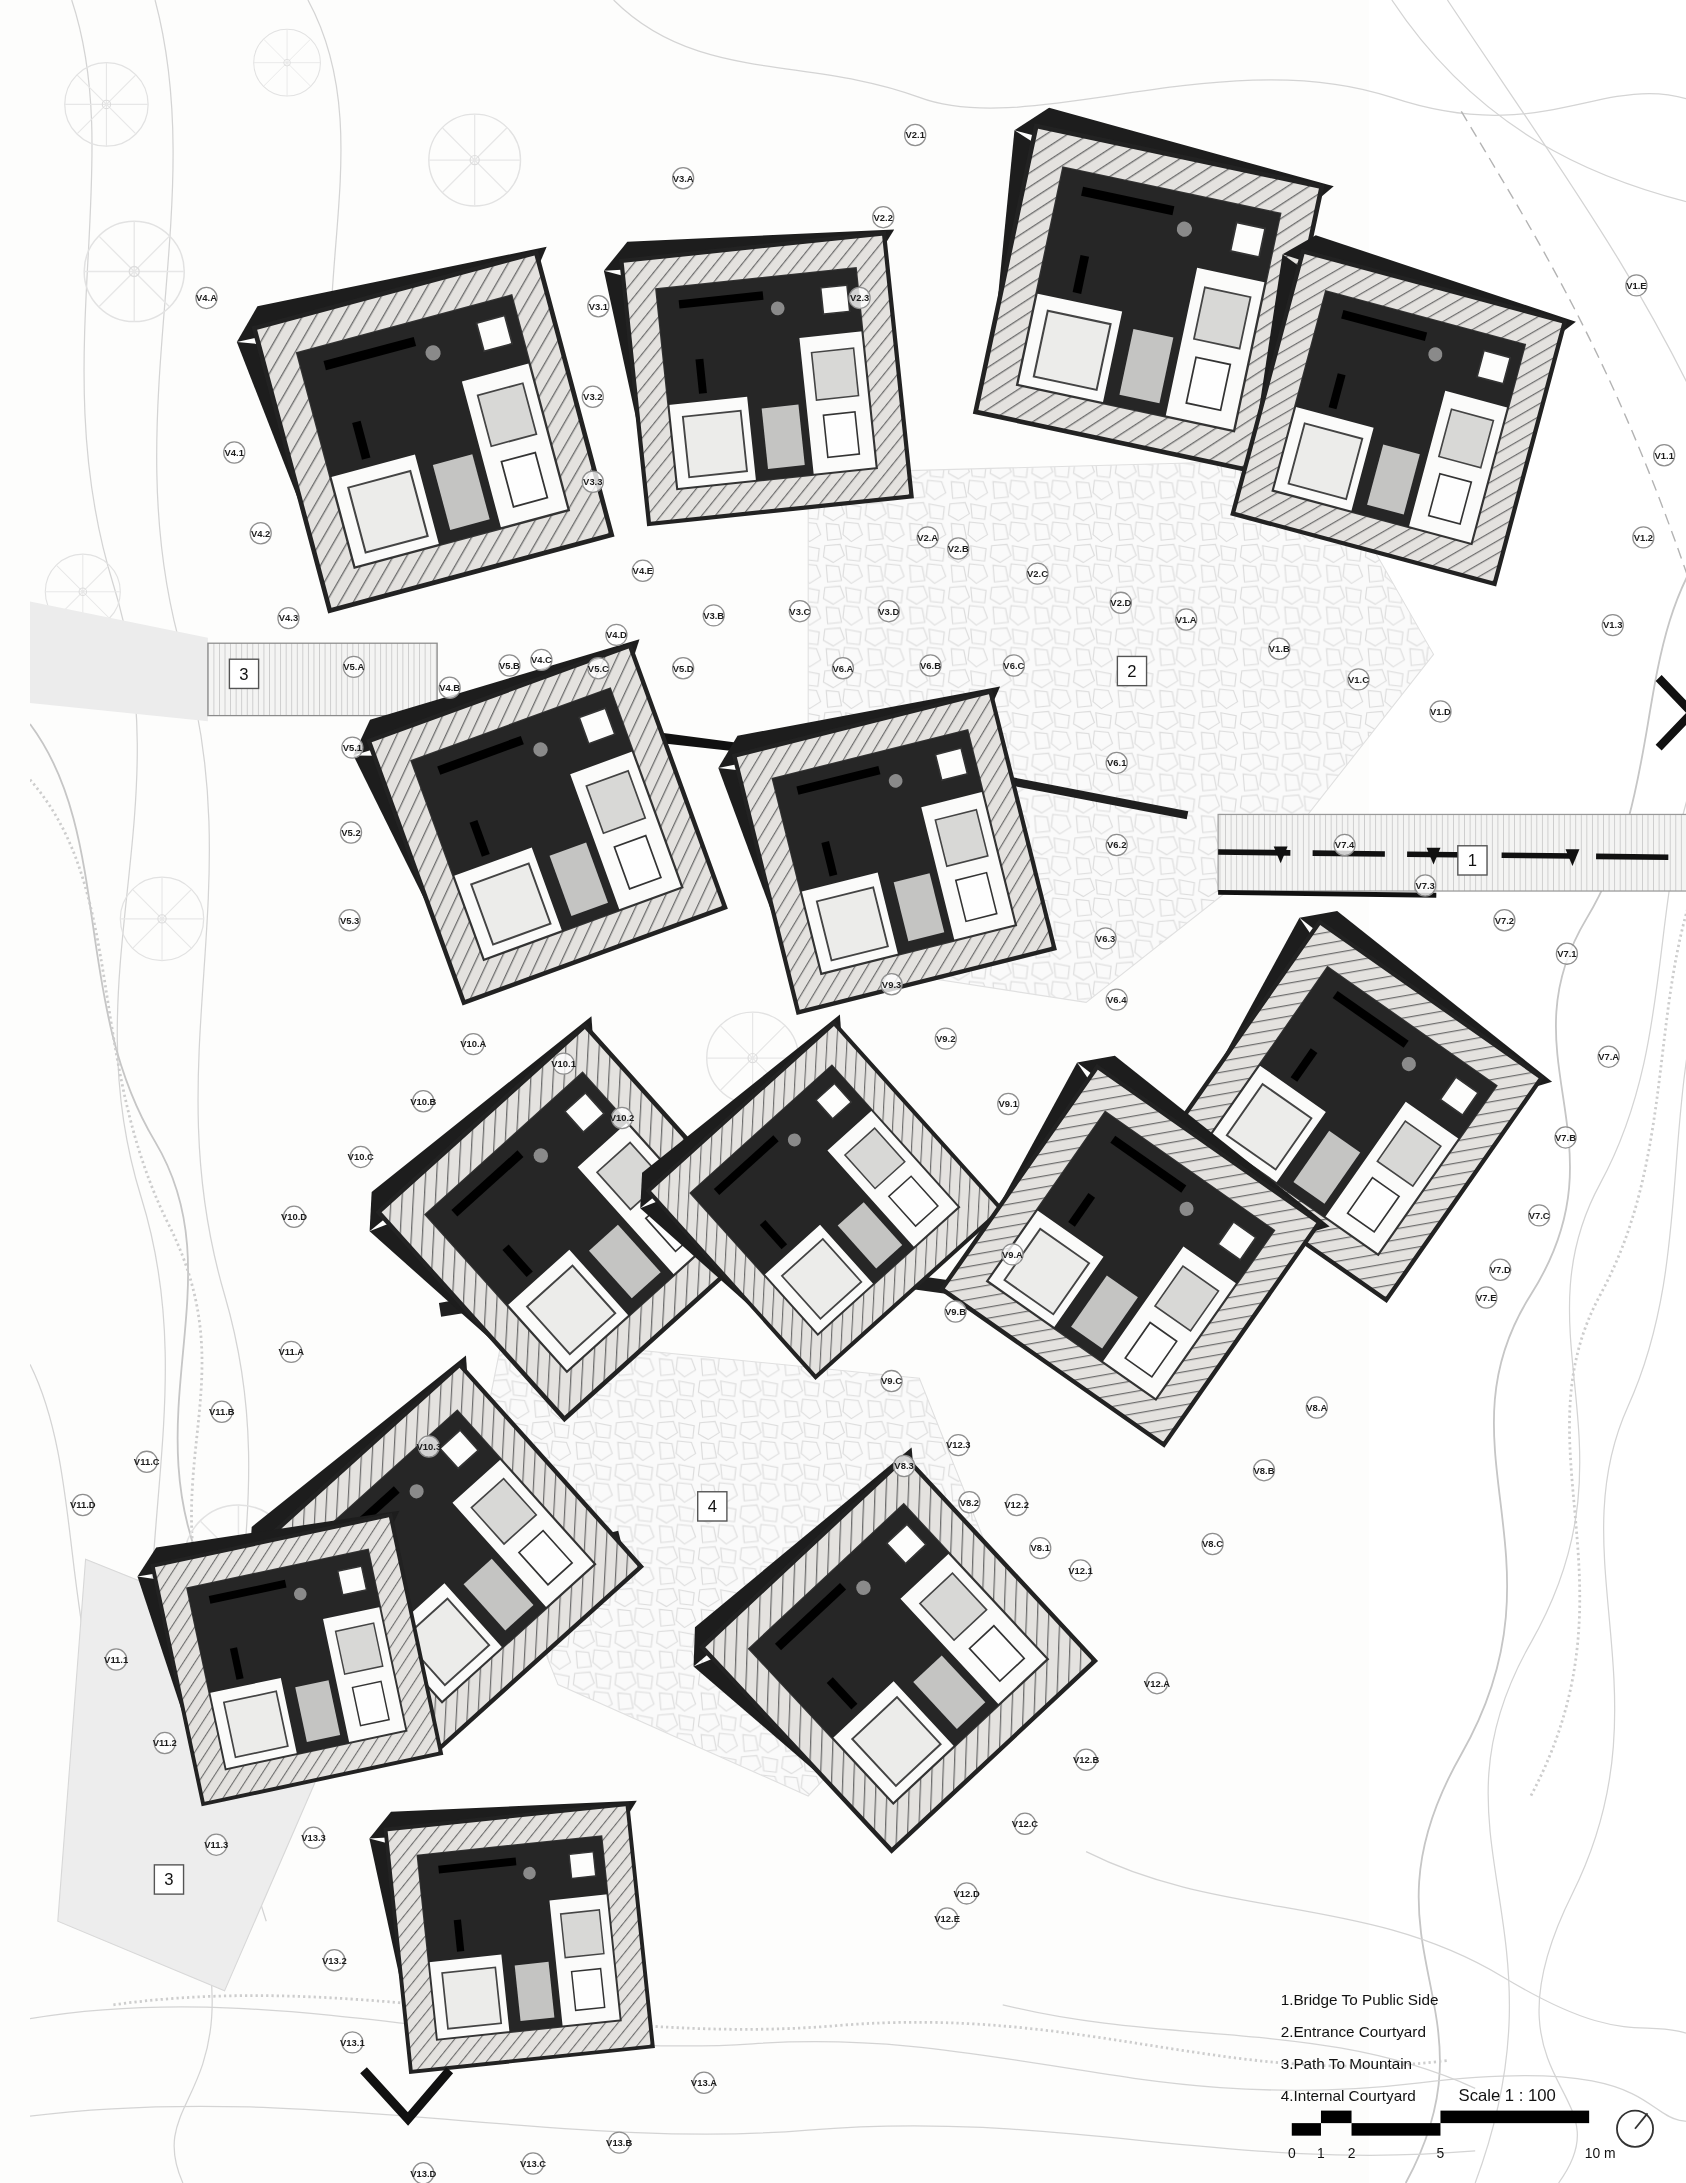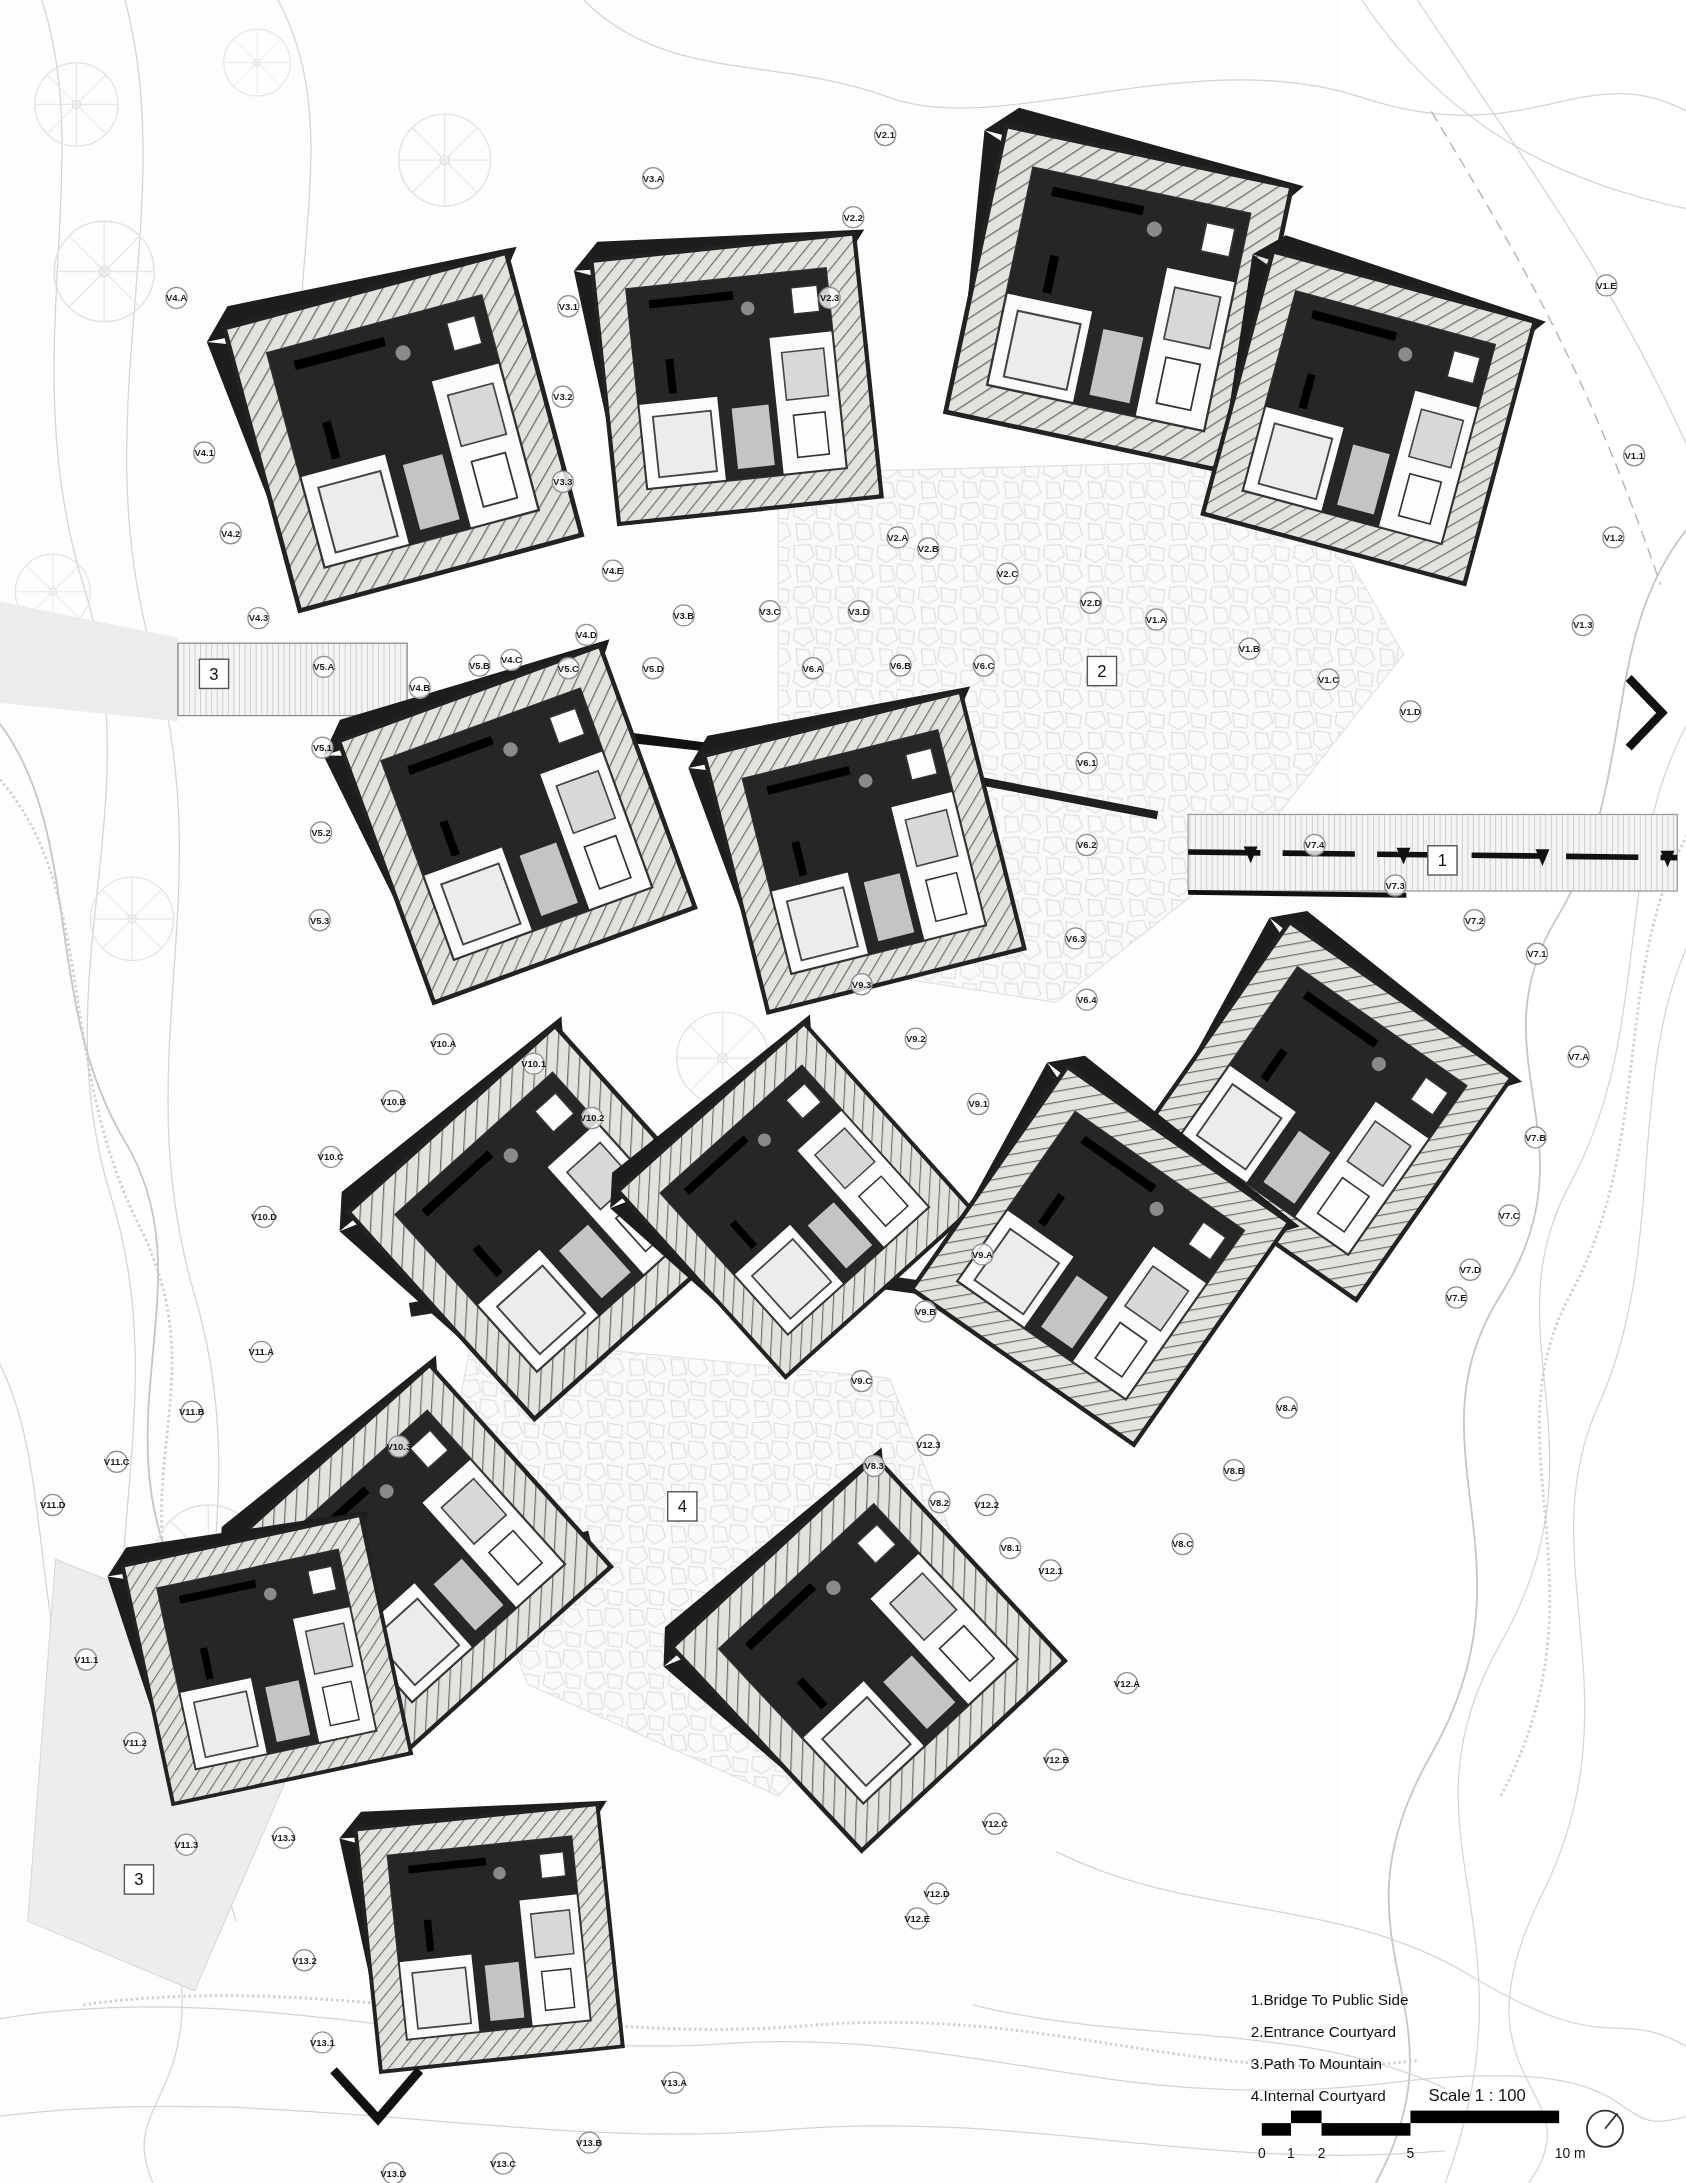--- a/index.html
+++ b/index.html
@@ -1,17 +1,17 @@
 <!DOCTYPE html>
 <html style="font-size:7px"><head>
 <meta charset="utf-8">
 <style>
   html,body{margin:0;padding:0;background:#ffffff;}
   body{width:1687px;height:2183px;overflow:hidden;font-family:"Liberation Sans",sans-serif;}
-  #page{position:relative;width:1339px;height:2183px;background:#fdfdfc;}
+  #page{position:relative;width:1339px;height:2183px;background:#fdfdfc;padding-left:30px;}
   svg{display:block;}
   text{font-family:"Liberation Sans",sans-serif;}
   .contour{fill:none;stroke:#d4d4d4;stroke-width:0.9;}
   .contour-bold{fill:none;stroke:#c6c6c6;stroke-width:1.3;}
   .zigzag{fill:none;stroke:#cdcdcd;stroke-width:2;stroke-dasharray:1.6 2.2;}
   .dashedline{fill:none;stroke:#b3b3b3;stroke-width:1;stroke-dasharray:8 5;}
   .ribbon{fill:none;stroke:#1f1f1f;stroke-linecap:square;}
   .unit-circle{fill:#ffffff;fill-opacity:0.8;stroke:#8f8f8f;stroke-width:0.9;}
   .unit-text{font-size:6.8px;font-weight:600;fill:#1c1c1c;text-anchor:middle;}
   .keybox{fill:#ffffff;stroke:#555555;stroke-width:1;}

